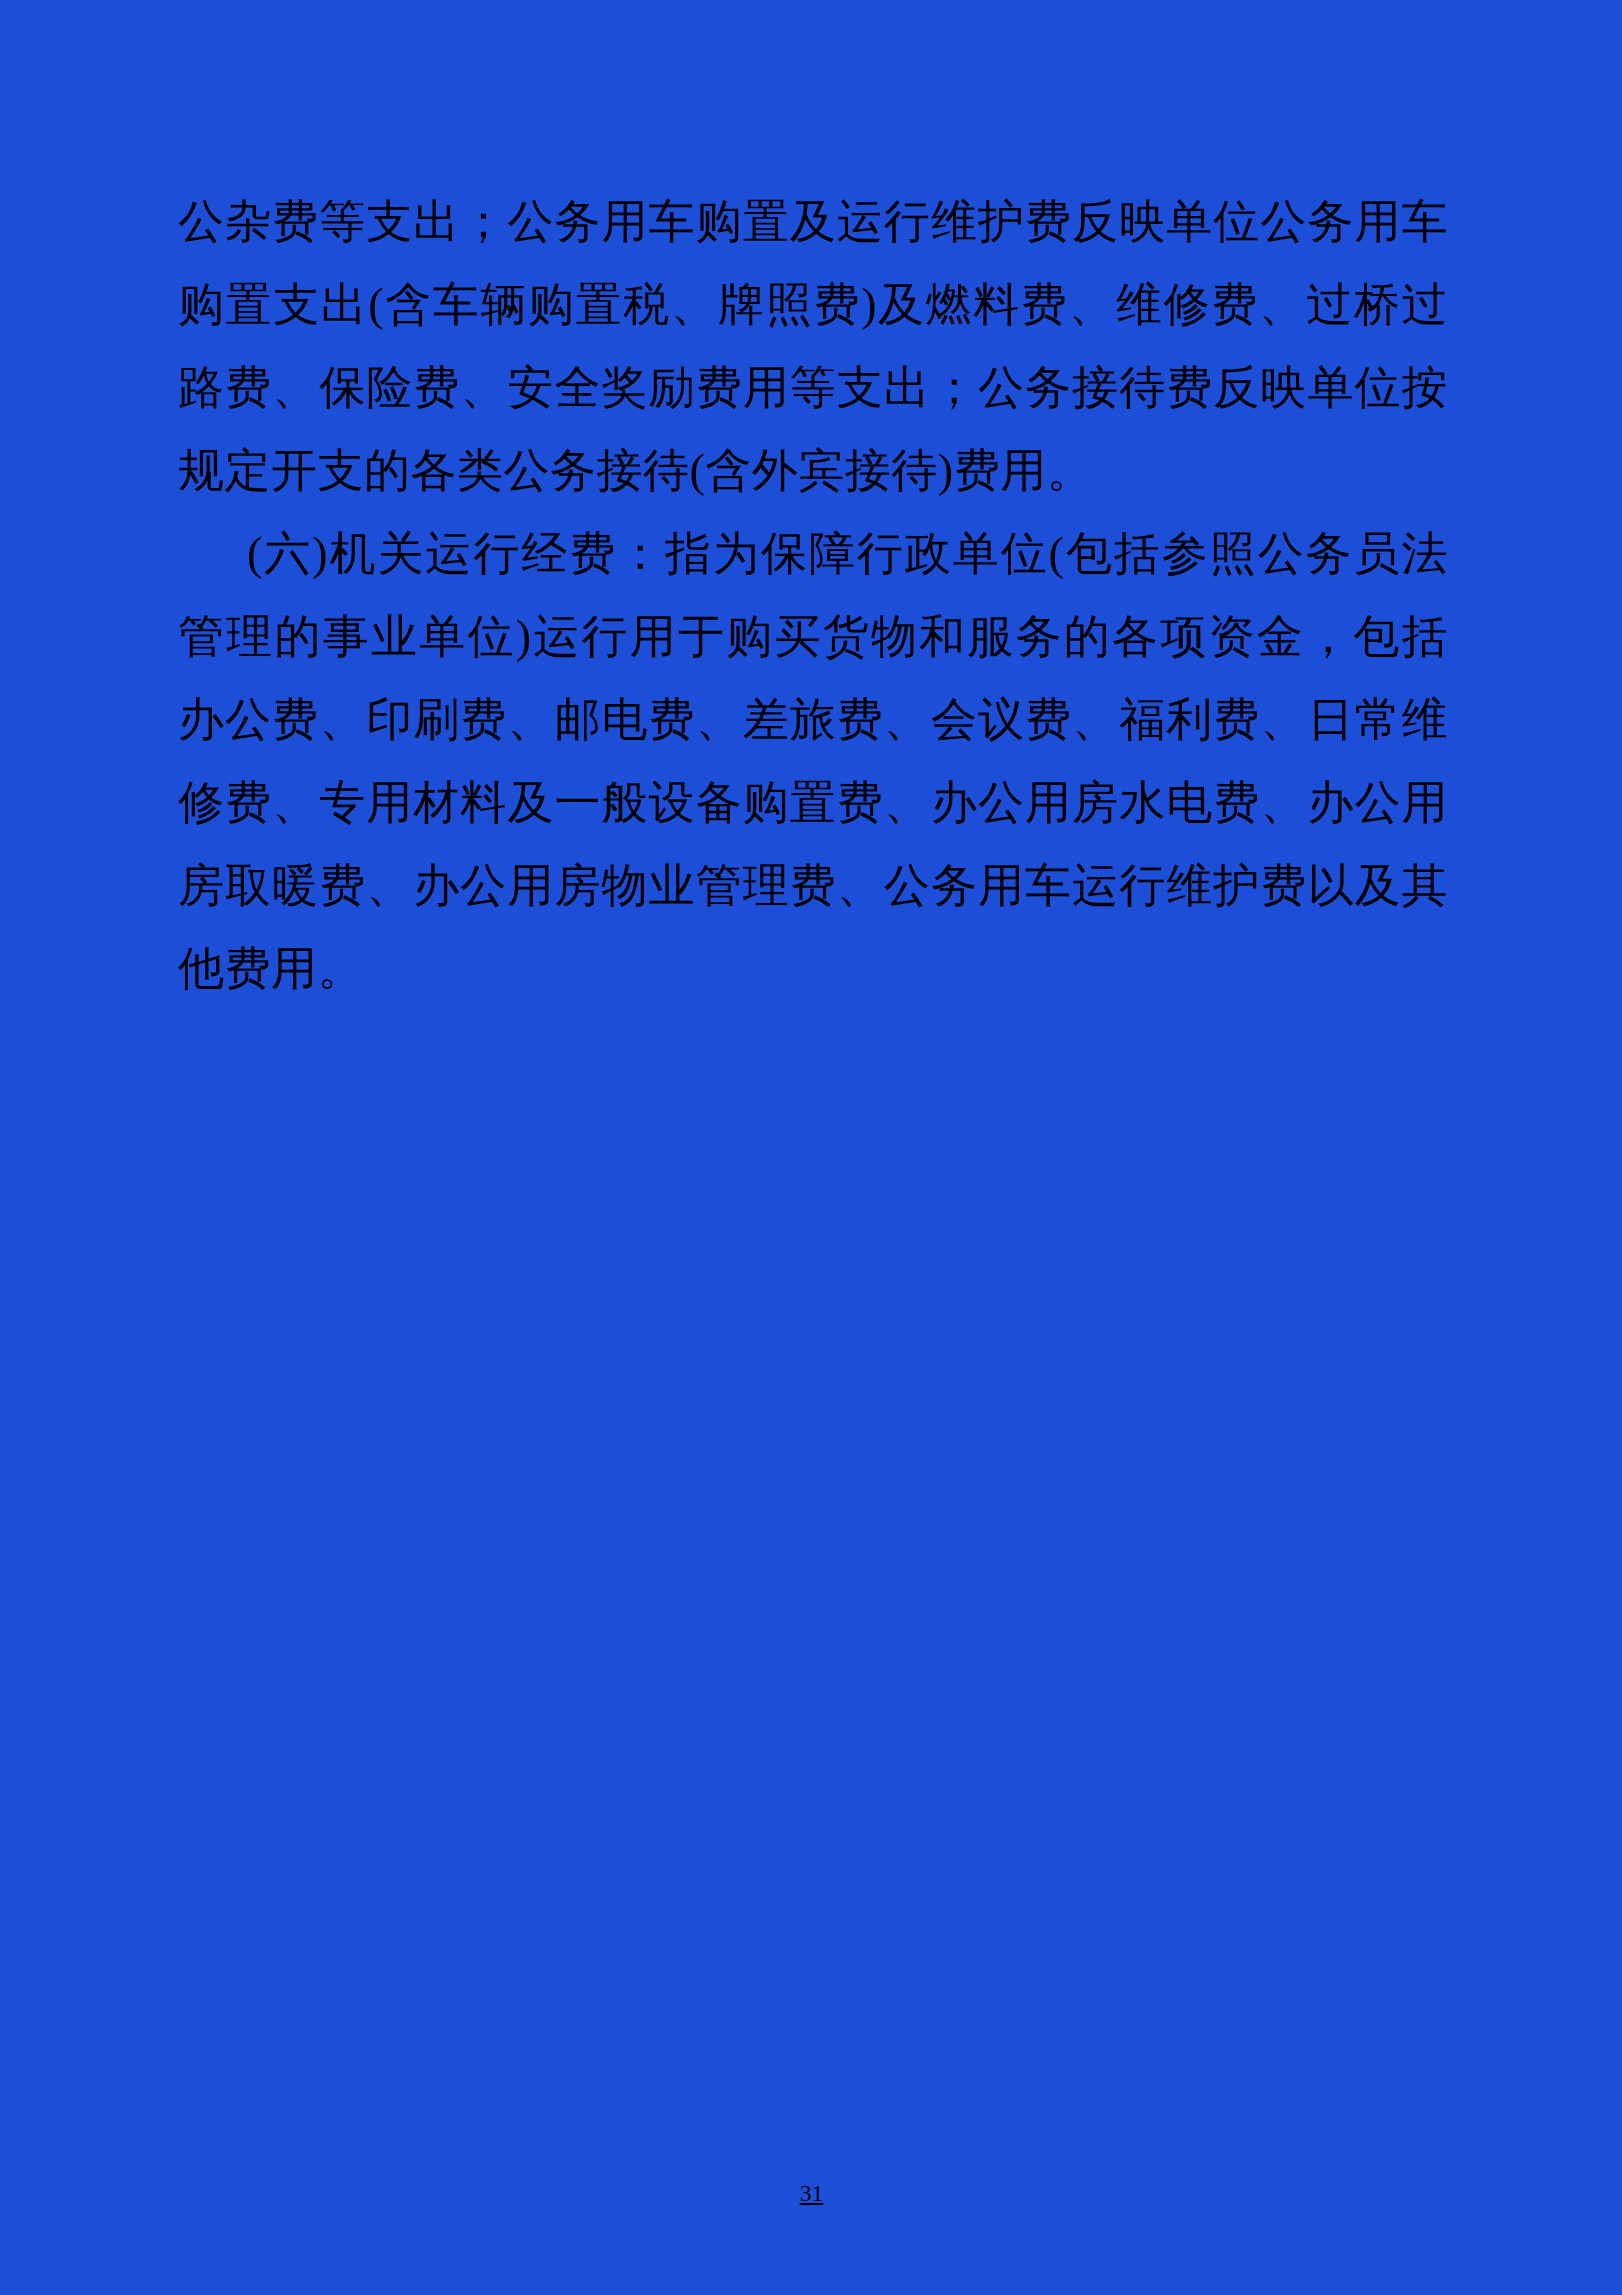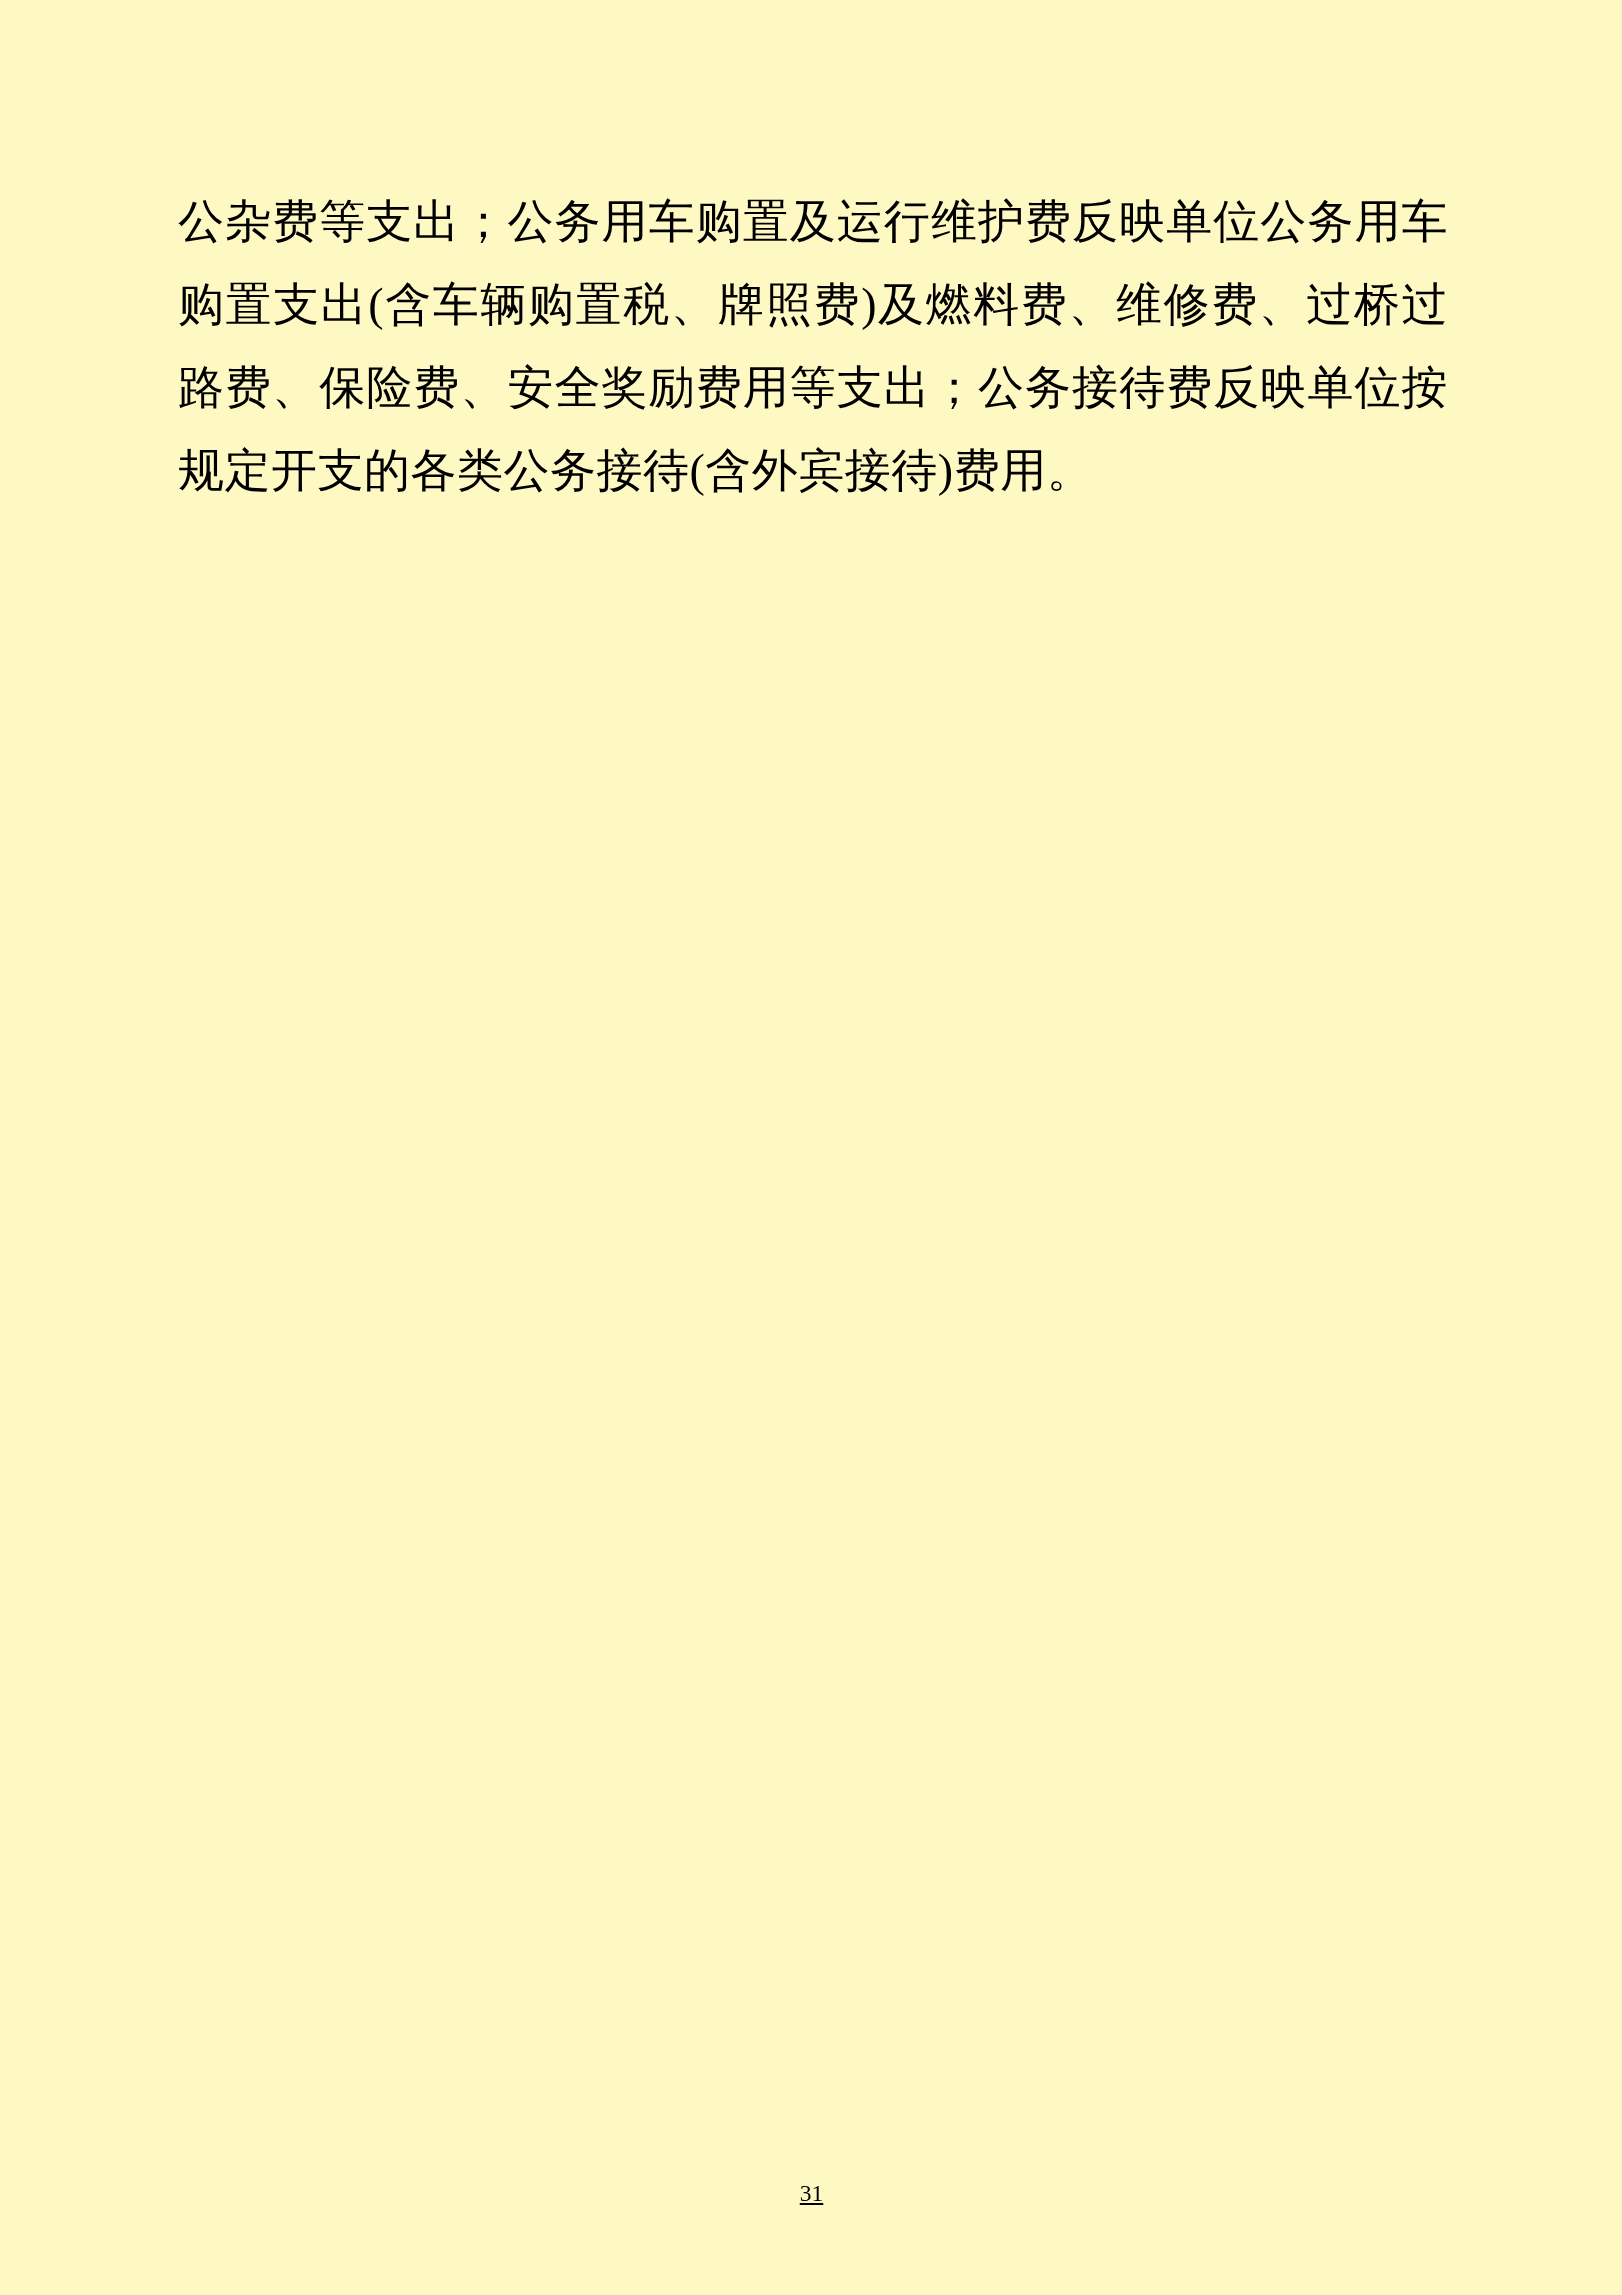--- a/index.html
+++ b/index.html
@@ -4,21 +4,21 @@
 <style>
   html, body {
     margin: 0;
     padding: 0;
     background: #ffffff;
   }
   .page {
     position: relative;
     width: 1623px;
     height: 2295px;
-    background: #fef9c3;
+    background: #1d4ed8;
     color: #000000;
     font-family: "Liberation Serif", "DejaVu Serif", serif;
     overflow: hidden;
   }
   .text-block {
     position: absolute;
     left: 178px;
     top: 180px;
     width: 1270px;
     font-size: 46px;
@@ -48,18 +48,19 @@
     font-family: "Liberation Serif", "DejaVu Serif", serif;
     text-decoration: underline;
   }
 </style>
 </head>
 <body>
 
 <div class="page">
   <div class="text-block">
     <p>公杂费等支出；公务用车购置及运行维护费反映单位公务用车购置支出(含车辆购置税、牌照费)及燃料费、维修费、过桥过路费、保险费、安全奖励费用等支出；公务接待费反映单位按规定开支的各类公务接待(含外宾接待)费用。</p>
+    <p class="indented">(六)机关运行经费：指为保障行政单位(包括参照公务员法管理的事业单位)运行用于购买货物和服务的各项资金，包括办公费、印刷费、邮电费、差旅费、会议费、福利费、日常维修费、专用材料及一般设备购置费、办公用房水电费、办公用房取暖费、办公用房物业管理费、公务用车运行维护费以及其他费用。</p>
   </div>
   <div class="page-footer">
     <span class="page-number">31</span>
   </div>
 </div>
 
 
 </body></html>

